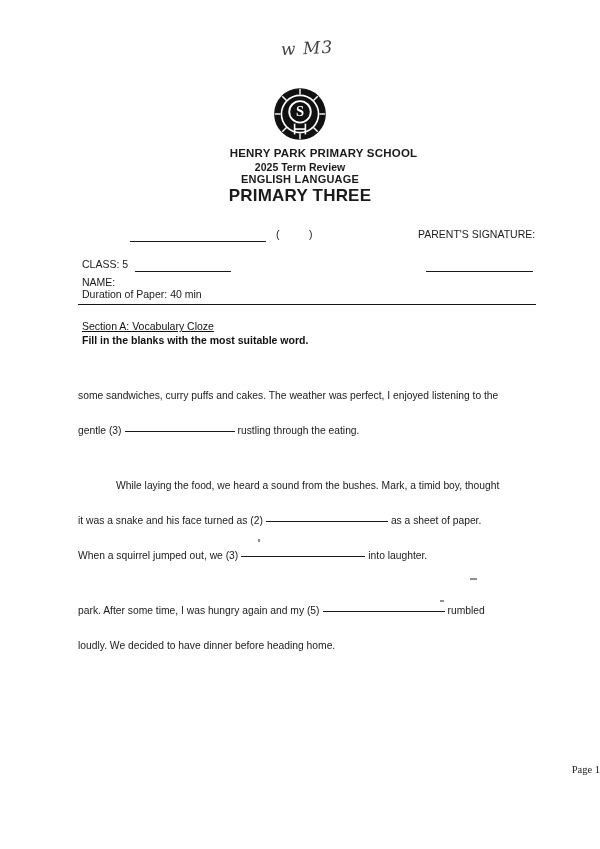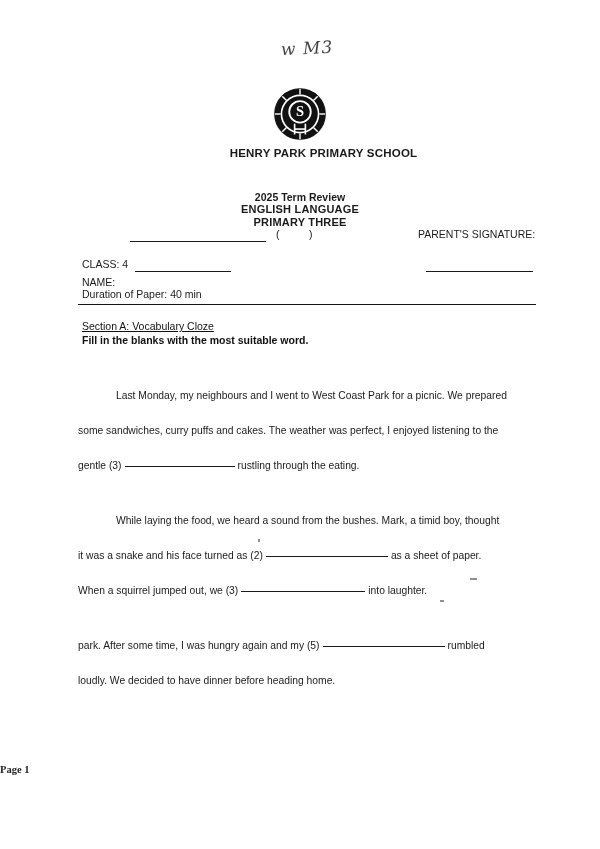--- a/index.html
+++ b/index.html
@@ -58,23 +58,23 @@
     right: 0;
     top: 147px;
     text-align: center;
     line-height: 1.18;
   }
   .header div {
     font-weight: bold;
     color: #1a1a1a;
   }
   .school-name { font-size: 11.5px; letter-spacing: .2px; padding-left: 47px; }
-  .term        { font-size: 10.5px; margin-top: 30px; }
+  .term        { font-size: 10.5px; }
   .subject     { font-size: 11px; letter-spacing: .2px; }
-  .level       { font-size: 11px; letter-spacing: .2px; }
+  .level       { font-size: 17px; letter-spacing: .2px; }
 
   
   .particulars {
     position: absolute;
     left: 82px;
     top: 228px;
     width: 462px;
     font-size: 10.5px;
     color: #1a1a1a;
   }
@@ -176,24 +176,24 @@
     background: #6a6a6a;
     opacity: .75;
   }
 
   
   .footer {
     position: absolute;
     left: 0;
     right: 0;
     top: 764px;
-    text-align: left;
+    text-align: right;
     font-family: "Liberation Serif", serif;
     font-size: 10.5px;
-    font-weight: bold;
+    font-weight: normal;
     color: #222;
   }
 </style>
 </head>
 <body>
 
 <div class="page">
 
   <div class="handmark">w M3</div>
 
@@ -238,41 +238,40 @@
 
     <div class="row">
       <span class="lbl name-label">NAME:</span>
       <span class="name-rule"></span>
       <span class="lbl paren-open">(</span>
       <span class="lbl paren-close">)</span>
       <span class="lbl parent-label">PARENT'S SIGNATURE:</span>
     </div>
 
     <div class="row">
-      <span class="lbl class-label">CLASS: 4</span>
+      <span class="lbl class-label">CLASS: 5</span>
       <span class="class-rule"></span>
     </div>
 
     <div class="row">
       <span class="lbl duration-label">Duration of Paper: 40 min</span>
     </div>
 
     <span class="parent-rule"></span>
   </div>
 
   <div class="divider"></div>
 
   <div class="section-block">
     <div class="section-title">Section A: Vocabulary Cloze</div>
     <div class="section-instruction">Fill in the blanks with the most suitable word.</div>
   </div>
 
   <div class="passage" id="passage-root">
       <div class="para">
-        <div class="line indent"><span>Last Monday, my neighbours and I went to West Coast Park for a picnic. We prepared</span></div>
         <div class="line"><span>some sandwiches, curry puffs and cakes. The weather was perfect, I enjoyed listening to the</span></div>
         <div class="line"><span>gentle (3)</span><span class="blank b1"></span><span>rustling through the eating.</span></div>
       </div>
       <div class="para">
         <div class="line indent"><span>While laying the food, we heard a sound from the bushes. Mark, a timid boy, thought</span></div>
         <div class="line"><span>it was a snake and his face turned as (2)</span><span class="blank b2"></span><span>as a sheet of paper.</span></div>
         <div class="line"><span>When a squirrel jumped out, we (3)</span><span class="blank b3"></span><span>into laughter.</span></div>
       </div>
       <div class="para">
         <div class="line"><span>park. After some time, I was hungry again and my (5)</span><span class="blank b5"></span><span>rumbled</span></div>

